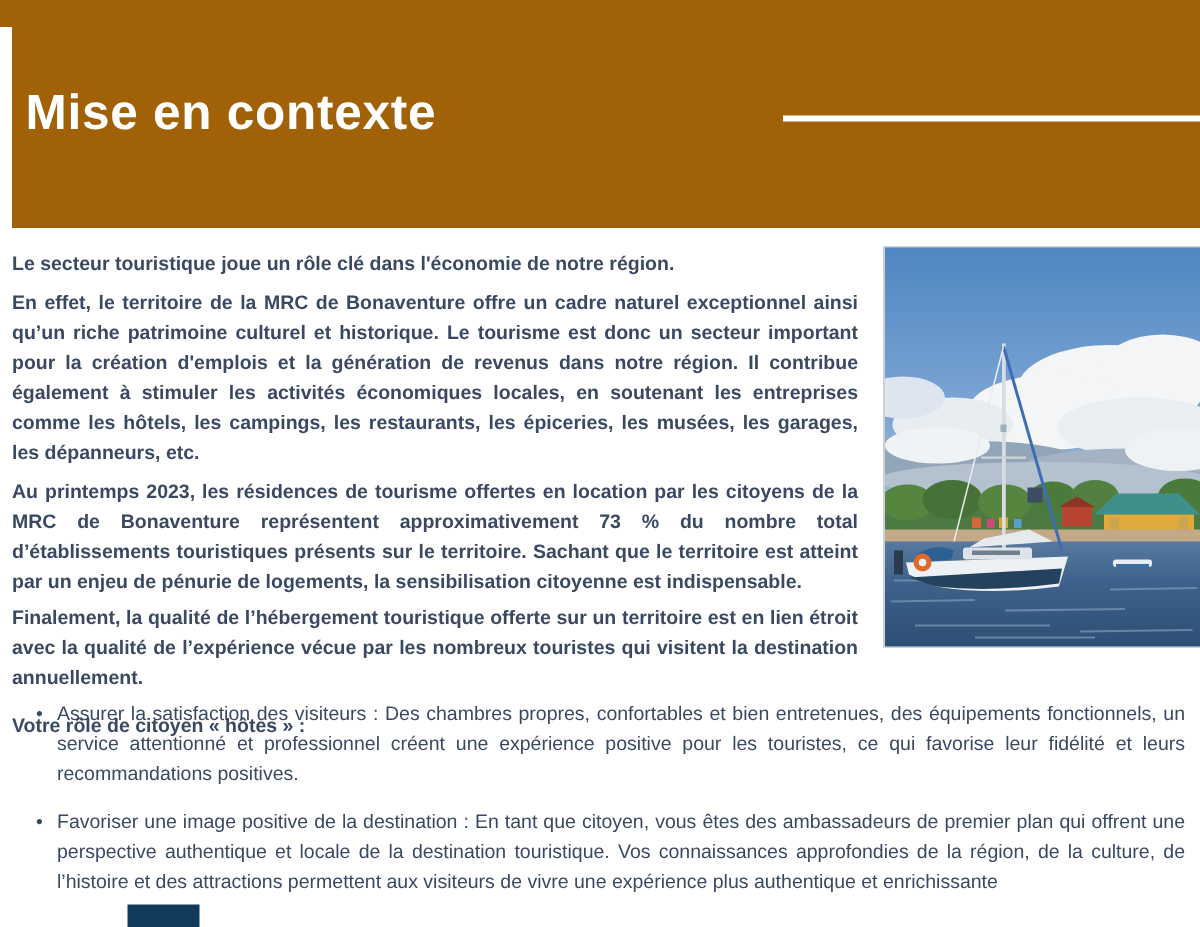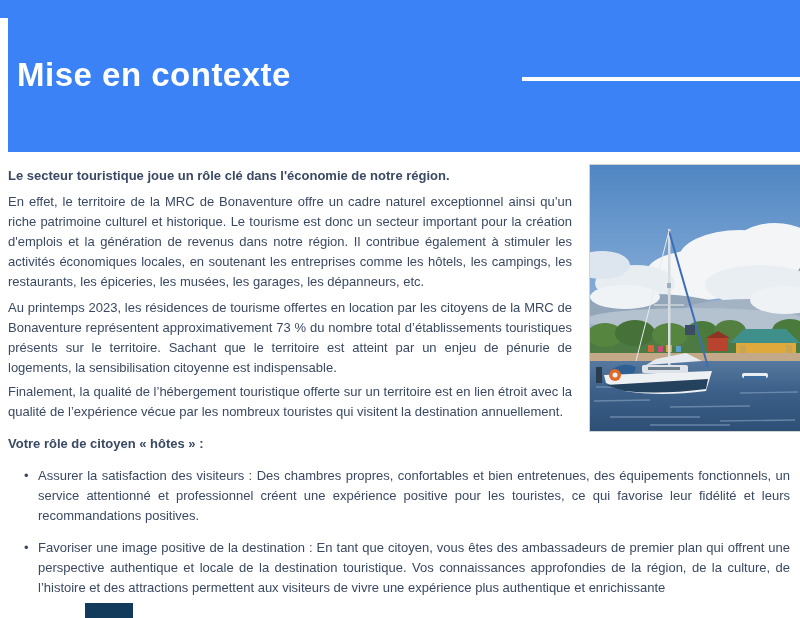--- a/index.html
+++ b/index.html
@@ -6,42 +6,42 @@
   .page{
     position:relative;
     width:800px;height:618px;
     background:#ffffff;
     font-family:"Liberation Sans", sans-serif;
     overflow:hidden;
   }
   
   .header{
     position:absolute;left:0;top:0;width:800px;height:152px;
-    background:#3b82f6;
+    background:#a16207;
   }
   .header-notch{
     position:absolute;left:0;top:18px;width:8px;height:134px;
     background:#ffffff;
   }
   .slide-title{
     position:absolute;left:17px;top:53px;
     color:#ffffff;font-size:33px;font-weight:bold;
     letter-spacing:0.5px;line-height:44px;white-space:nowrap;
   }
   .header-line{
     position:absolute;left:522px;top:77px;width:278px;height:4px;
     background:#ffffff;
   }
   
   .text-col{
     position:absolute;left:8px;top:166px;width:564px;
     color:#3a4963;font-size:13px;line-height:20px;
   }
   .intro-bold{font-weight:bold;margin:0;}
-  .para{margin:6px 0 0 0;text-align:justify;}
+  .para{margin:6px 0 0 0;text-align:justify;font-weight:bold;}
   .para.p2{margin-top:6px;}
   .para.p3{margin-top:4px;}
   .role-heading{font-weight:bold;margin:12px 0 0 0;}
   
   .bullets{
     position:absolute;left:8px;top:466px;width:782px;
     color:#3a4963;font-size:13px;line-height:20px;
     list-style:none;margin:0;padding:0;
   }
   .bullet-item{

